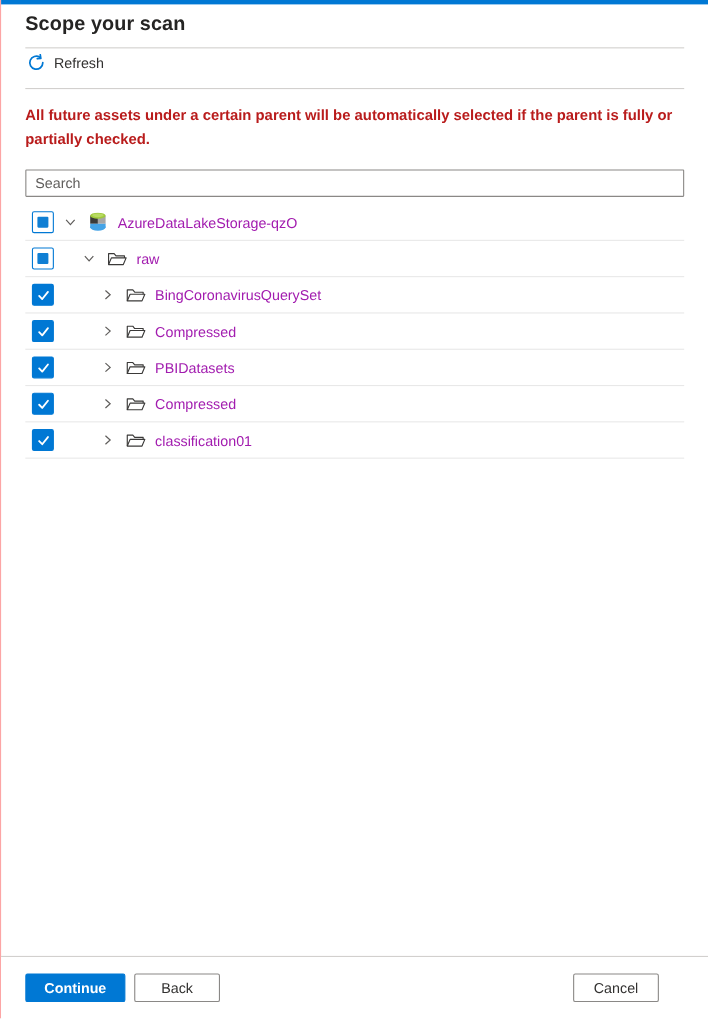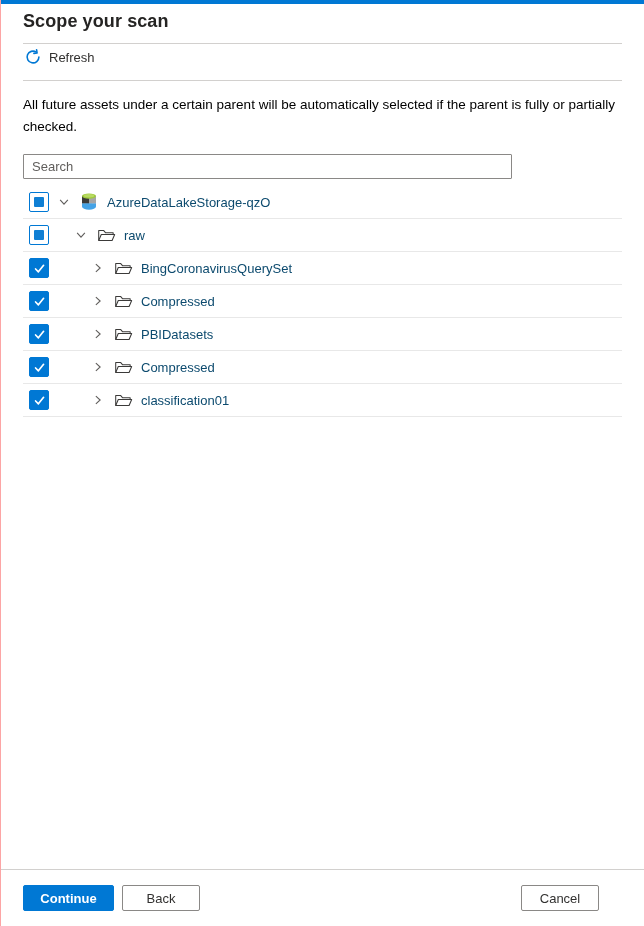--- a/index.html
+++ b/index.html
@@ -33,24 +33,24 @@
   .divider.d2 { top: 80px; background: #d2d0ce; }
   .refresh-btn {
     position: absolute; left: 24px; top: 44px; height: 26px;
     display: flex; align-items: center; gap: 8px;
     background: transparent; border: none; cursor: pointer;
     font-family: inherit; font-size: 13px; color: #323130;
   }
   .refresh-btn svg { display: block; }
   .description {
     position: absolute; left: 22px; top: 94px; width: 594px;
-    font-size: 13.5px; line-height: 22px; color: #000000;
+    font-size: 13.5px; line-height: 22px; color: #b91c1c; font-weight: bold;
   }
   .search {
-    position: absolute; left: 22px; top: 154px; width: 489px; height: 25px;
+    position: absolute; left: 22px; top: 154px; width: 599px; height: 25px;
     border: 1px solid #8a8886; border-radius: 1px;
     font-family: inherit; font-size: 13px; color: #323130;
     padding: 0 8px; outline: none; background: #fff;
   }
   .search::placeholder { color: #605e5c; }
   .tree {
     position: absolute; left: 22px; top: 186px; width: 599px;
   }
   .tree-row {
     height: 33px;
@@ -76,21 +76,21 @@
   .chev {
     width: 14px; height: 14px; flex: 0 0 auto;
     display: flex; align-items: center; justify-content: center;
     cursor: pointer; color: #605e5c;
   }
   .node-icon {
     width: 20px; height: 20px; margin-left: 8px; flex: 0 0 auto;
     display: flex; align-items: center; justify-content: center;
   }
   .node-label {
-    margin-left: 8px; font-size: 13px; color: #0c4a6e; white-space: nowrap;
+    margin-left: 8px; font-size: 13px; color: #a21caf; white-space: nowrap;
   }
   .footer-divider {
     position: absolute; left: 0; top: 869px; width: 644px; height: 1px;
     background: #d2d0ce;
   }
   .footer {
     position: absolute; left: 0; top: 870px; width: 620px; height: 56px;
     display: flex; align-items: center; padding: 0 22px; background: #fff;
   }
   .btn {

